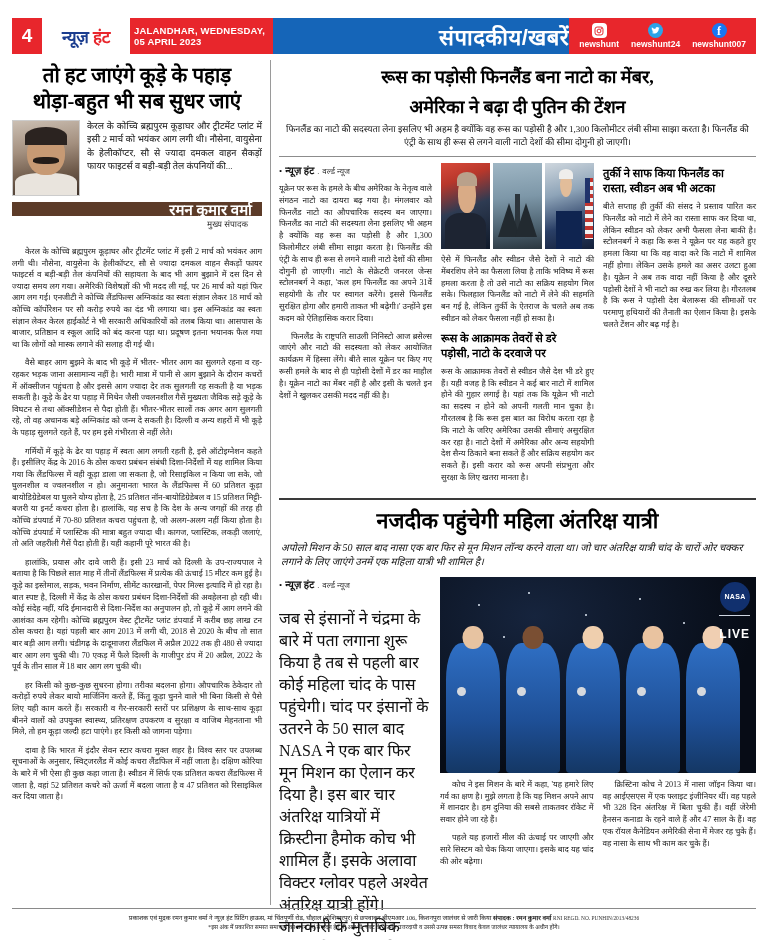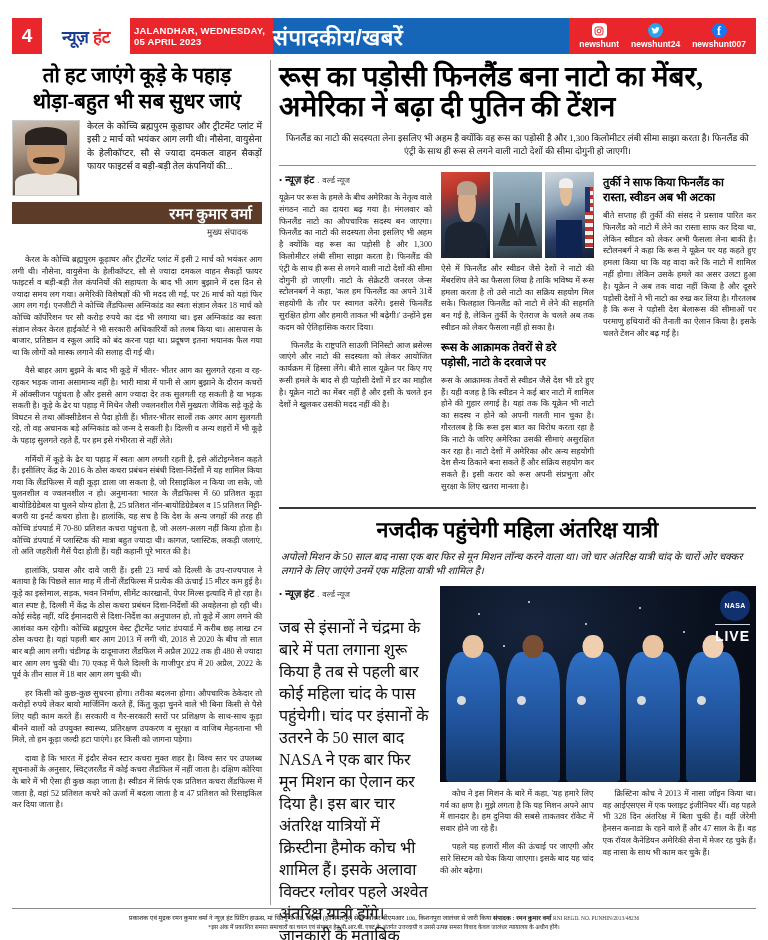--- a/index.html
+++ b/index.html
@@ -71,21 +71,21 @@
     padding: 0 8px 0 4px;
     letter-spacing: 0.2px;
     flex: 0 0 auto;
   }
   .mh-section {
     background: #1565b8;
     color: #fff;
     flex: 1 1 auto;
     display: flex;
     align-items: center;
-    justify-content: flex-start;
+    justify-content: flex-end;
     font-family: "Liberation Sans", sans-serif;
     font-weight: bold;
     font-size: 22px;
     letter-spacing: 0.5px;
   }
   .mh-social {
     background: #e8262c;
     display: flex;
     align-items: center;
     justify-content: center;
@@ -196,21 +196,21 @@
   .ed-lead {
     font-size: 9.2px;
     line-height: 13.4px;
     text-align: justify;
     color: #111;
     flex: 1 1 auto;
   }
   .ed-byline-bar {
     margin-top: 6px;
     background: #5c3b28;
-    height: 22px;
+    height: 14px;
     display: flex;
     align-items: center;
     justify-content: flex-end;
     padding-right: 10px;
   }
   .ed-byline-bar .name {
     color: #ffffff;
     font-weight: bold;
     font-size: 15px;
     font-family: "Liberation Serif", serif;
@@ -229,24 +229,25 @@
     line-height: 11.6px;
     text-align: justify;
     text-indent: 13px;
     color: #1a1a1a;
   }
 
   
   .art-head {
     font-family: "Liberation Serif", serif;
     font-weight: bold;
-    font-size: 28px;
+    font-size: 18px;
     line-height: 30px;
+    text-align: center;
     color: #000;
-    margin: 2px 0 10px 0;
+    margin: 2px 0 1px 0;
   }
   .art-standfirst {
     font-size: 9px;
     line-height: 13px;
     text-align: center;
     color: #111;
     margin: 0 4px 7px 4px;
     font-weight: 500;
   }
   .hr-thin { border: 0; border-top: 1px solid #8c8c8c; margin: 7px 0 6px 0; }
@@ -419,24 +420,24 @@
     font-size: 7px;
     font-weight: bold;
     display: flex; align-items: center; justify-content: center;
     letter-spacing: 0.3px;
   }
   .nasa-live {
     position: absolute; right: 6px; top: 38px;
     color: #fff;
     font-family: "Liberation Sans", sans-serif;
     font-weight: bold;
-    font-size: 14px;
+    font-size: 12px;
     letter-spacing: 1px;
     border-top: 1px solid #cfd6e2;
-    padding-top: 3px;
+    padding-top: 11px;
   }
   .two-col-sm { display: flex; gap: 9px; }
   .two-col-sm .c { flex: 1 1 0; min-width: 0; }
 
   
   .footer {
     position: absolute;
     left: 12px; right: 12px; bottom: 8px;
     border-top: 1px solid #8a8a8a;
     padding-top: 4px;

